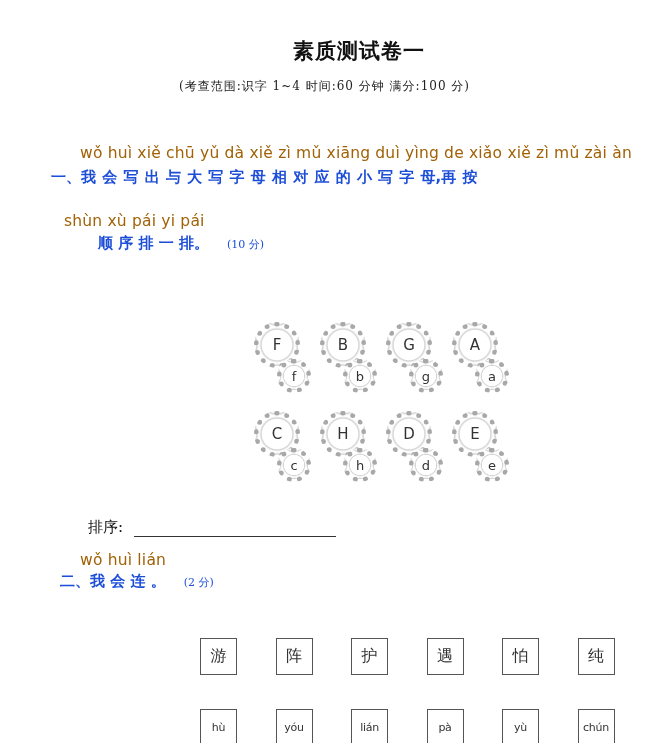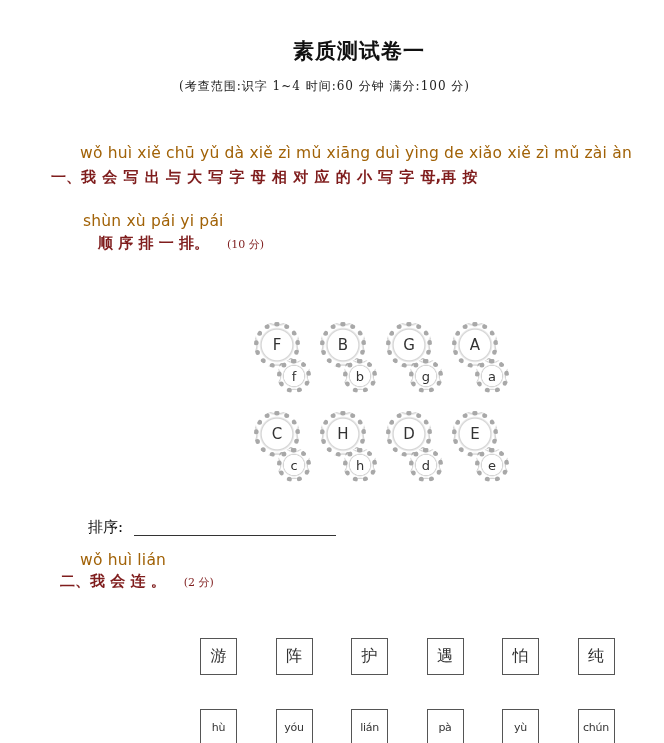--- a/index.html
+++ b/index.html
@@ -14,40 +14,40 @@
       position: absolute; top: 51px; left: 0; width: 595px; text-align: center;
       font-family: "DejaVu Serif", serif; font-size: 12px; letter-spacing: 1px; color: #222;
     }
 
     .pinyin {
       position: absolute; font-family: "DejaVu Sans", sans-serif; font-size: 15.5px; color: #a16207;
       white-space: nowrap; letter-spacing: 0.2px;
     }
     .q-line {
       position: absolute; font-family: "DejaVu Sans", sans-serif; font-weight: bold; font-size: 15px;
-      white-space: nowrap; color: #7f1d1d;
+      white-space: nowrap; color: #1d4ed8;
     }
     .score { font-family: "DejaVu Serif", serif; font-weight: normal; font-size: 11px; }
 
     .gears {
       position: absolute; top: 275px; left: 205px; width: 270px; height: 170px;
     }
     .gear-pair { position: absolute; width: 64px; height: 80px; }
     .gear {
       position: absolute; border-radius: 50%;
       border: 5px dotted #a8a8a8;
       background: radial-gradient(circle, #ffffff 58%, #d4d4d4 62%, #ffffff 70%);
       display: flex; align-items: center; justify-content: center;
       color: #333; font-family: "DejaVu Sans", sans-serif;
     }
     .gear.big { width: 46px; height: 46px; left: 4px; top: 2px; font-size: 15px; }
     .gear.small { width: 34px; height: 34px; left: 27px; top: 39px; font-size: 13px; }
 
     .answer-row {
-      position: absolute; top: 482px; left: 52px; display: flex; align-items: flex-start;
+      position: absolute; top: 482px; left: 52px; display: flex; align-items: flex-end;
     }
     .answer-label { font-family: "DejaVu Serif", serif; font-size: 15px; }
     .answer-line { width: 202px; height: 18px; border-bottom: 1px solid #333; margin-left: 2px; }
 
     .box-row { position: absolute; left: 164px; display: flex; gap: 20.5px; }
     .box {
       width: 37px; height: 37px; border: 1px solid #555;
       display: flex; align-items: center; justify-content: center;
       background: #fff;
     }
@@ -55,21 +55,21 @@
     .box.py { font-family: "DejaVu Sans", sans-serif; font-size: 11px; color: #333; letter-spacing: -0.3px; }
   </style>
 </head>
 <body>
 
 <div class="title">素质测试卷一</div>
 <div class="subtitle">(考查范围:识字 1~4   时间:60 分钟   满分:100 分)</div>
 
 <div class="pinyin" style="top:117px; left:53px;">wǒ huì xiě chū yǔ dà xiě zì mǔ xiāng duì yìng de xiǎo xiě zì mǔ  zài àn</div>
 <div class="q-line" style="top:141px; left:24px; word-spacing:1px;">一、我 会 写 出 与 大 写 字 母  相  对  应  的  小  写 字 母,再 按</div>
-<div class="pinyin" style="top:185px; left:56px;">shùn xù pái yi pái</div>
+<div class="pinyin" style="top:185px; left:37px;">shùn xù pái yi pái</div>
 <div class="q-line" style="top:207px; left:62px;">
   <span>顺  序  排  一  排。</span><span class="score">(10 分)</span>
 </div>
 
 <div class="gears">
   <div class="gear-pair" style="left:0; top:0;">
     <div class="gear big">F</div>
     <div class="gear small">f</div>
   </div>
   <div class="gear-pair" style="left:66px; top:0;">

